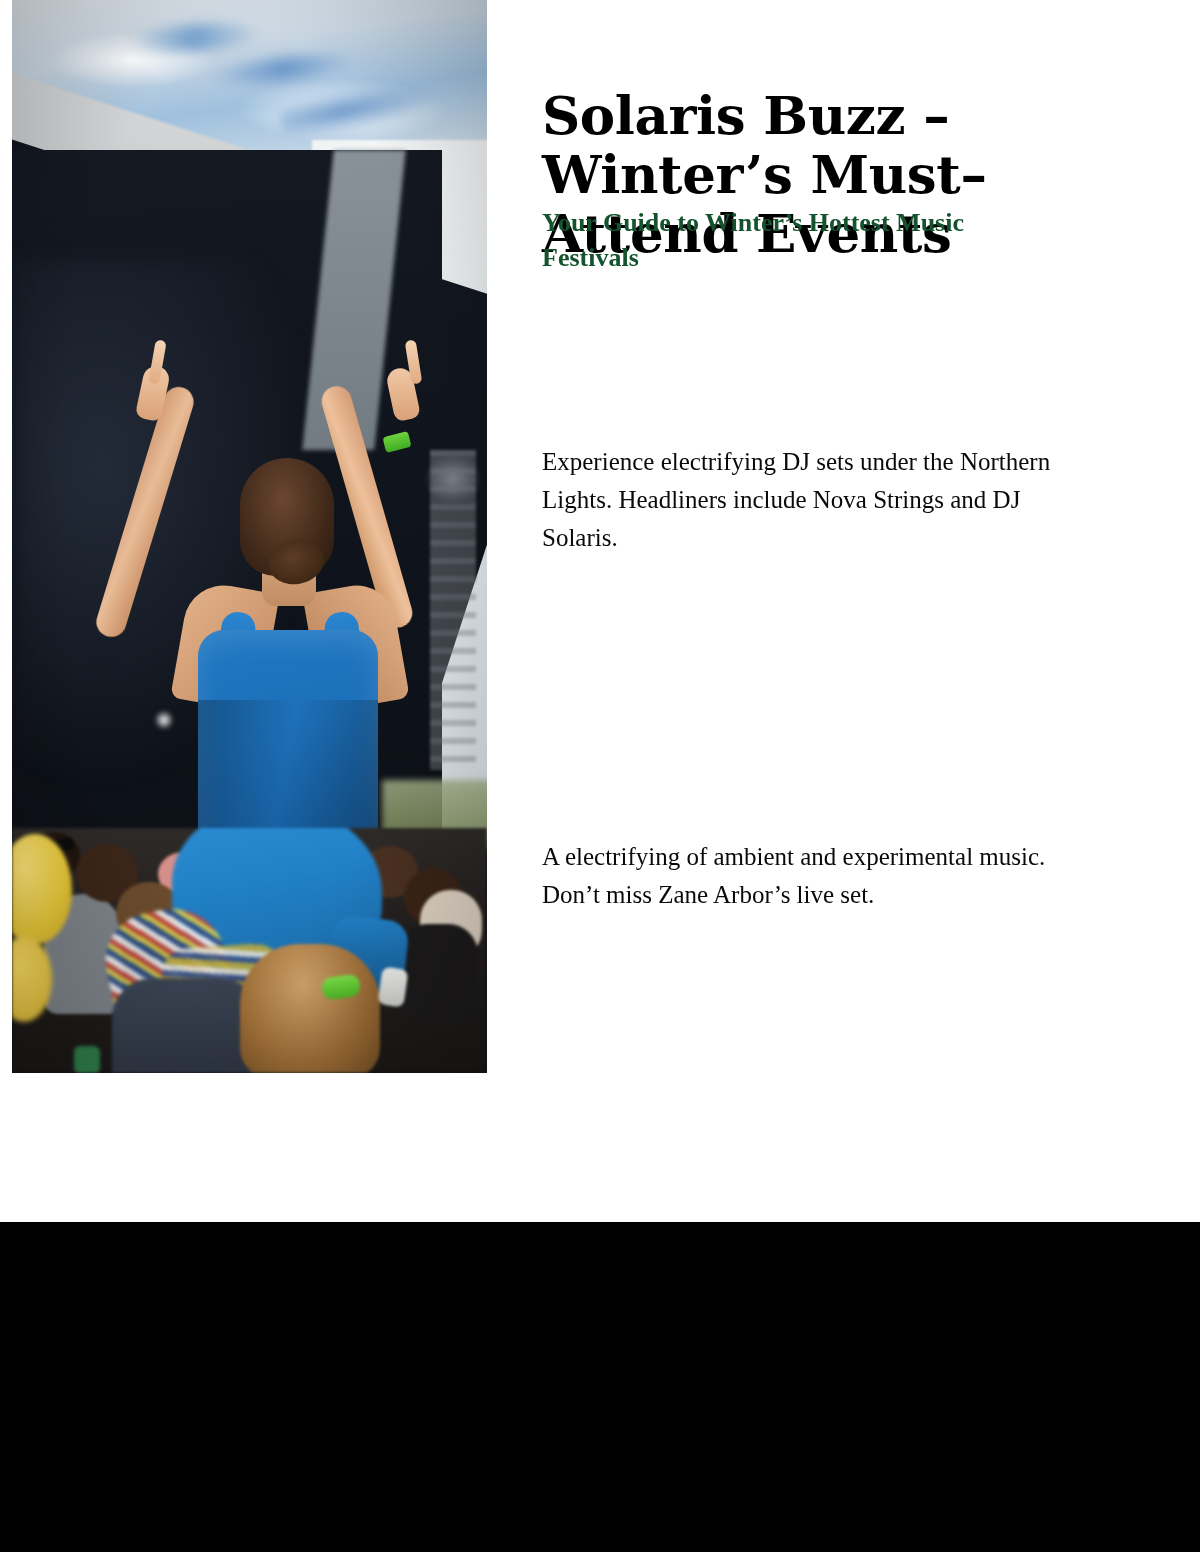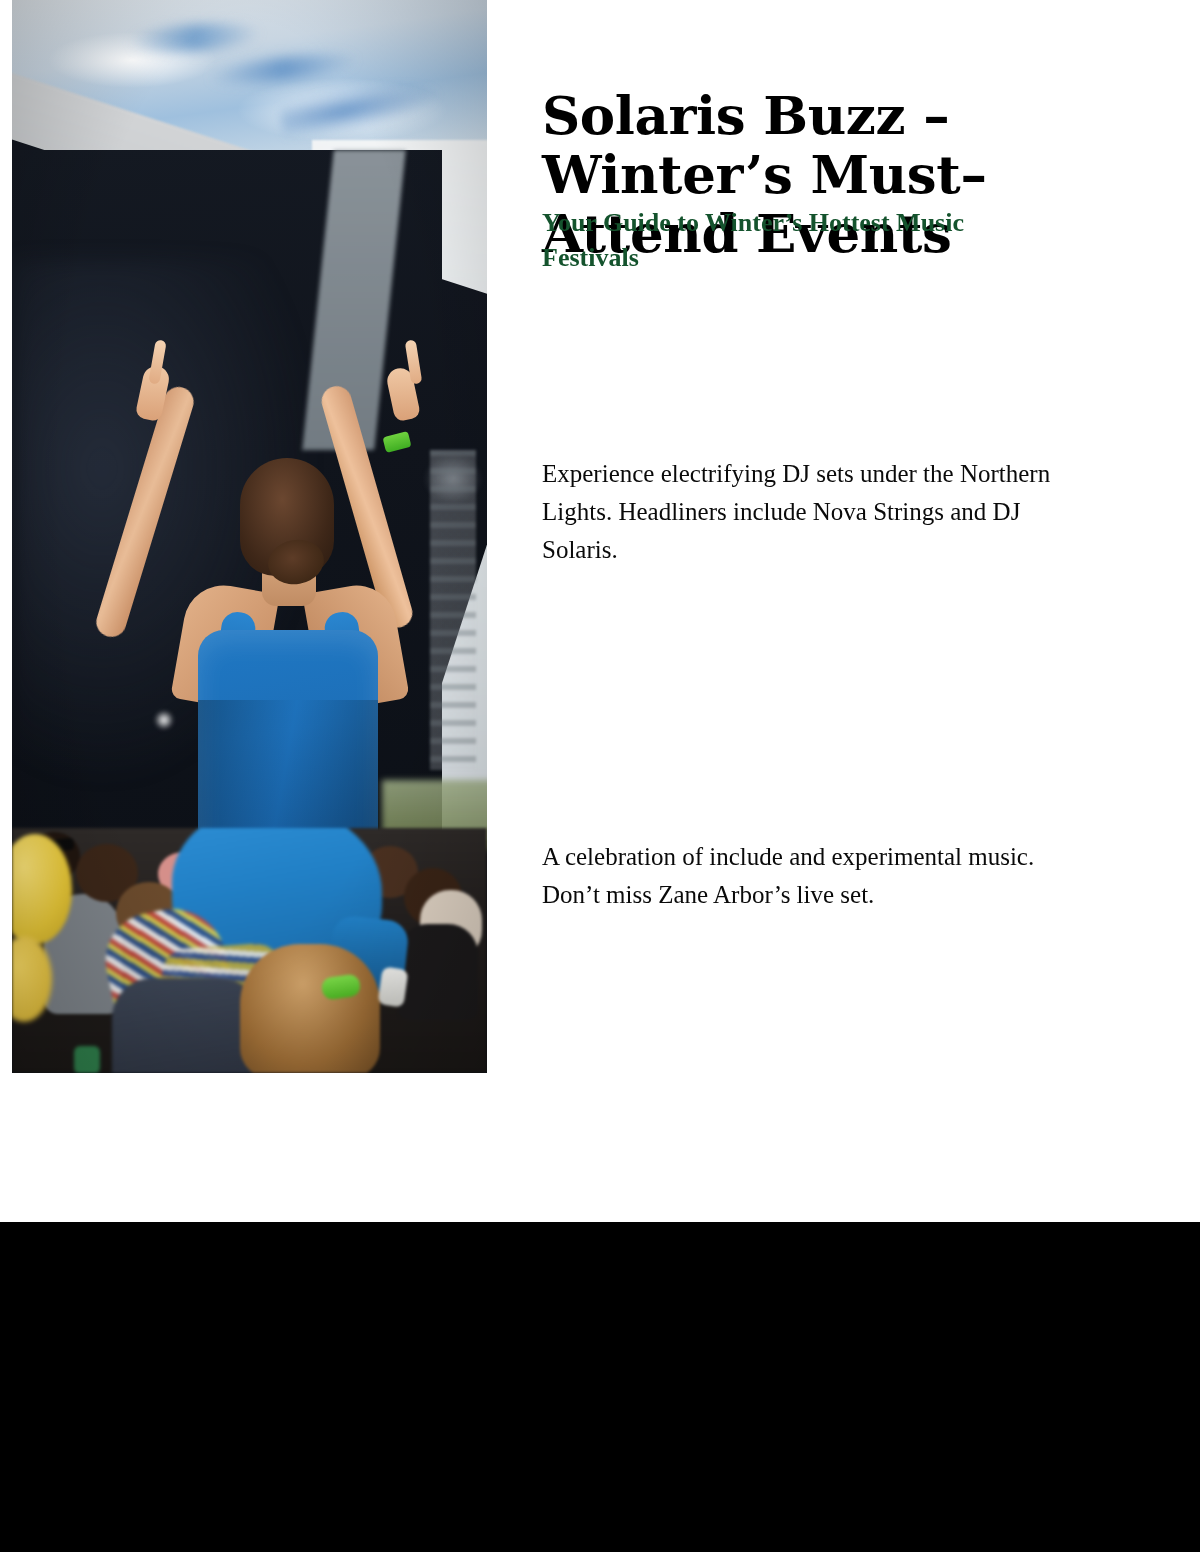--- a/index.html
+++ b/index.html
@@ -399,21 +399,21 @@
 
   .sec-body {
     margin: 0;
     font-family: "Liberation Serif", "DejaVu Serif", serif;
     font-weight: 400;
     font-size: 25px;
     line-height: 38px;
     color: #0a0a0a;
     width: 545px;
   }
-  .section-1 .sec-body { margin-top: 51px; }
+  .section-1 .sec-body { margin-top: 39px; }
   .section-2 .sec-body { margin-top: 92px; margin-left: 9px; }
 
   
   .footer-band {
     position: absolute;
     left: 0;
     top: 1222px;
     width: 1200px;
     height: 330px;
     background: #000000;
@@ -494,21 +494,21 @@
 
       <h1 class="headline">Solaris Buzz – Winter’s Must–Attend Events</h1>
 
       <h2 class="subhead">Your Guide to Winter’s Hottest Music Festivals</h2>
 
       <div class="section section-1">
         <p class="sec-body">Experience electrifying DJ sets under the Northern Lights. Headliners include Nova Strings and DJ Solaris.</p>
       </div>
 
       <div class="section section-2">
-        <p class="sec-body">A celebration of include and experimental music. Don’t miss Zane Arbor’s live set.</p>
+        <p class="sec-body">A electrifying of ambient and experimental music. Don’t miss Zane Arbor’s live set.</p>
       </div>
 
     </div>
   </div>
 
   <div class="footer-band"></div>
 
 </div>
 
 </body></html>

